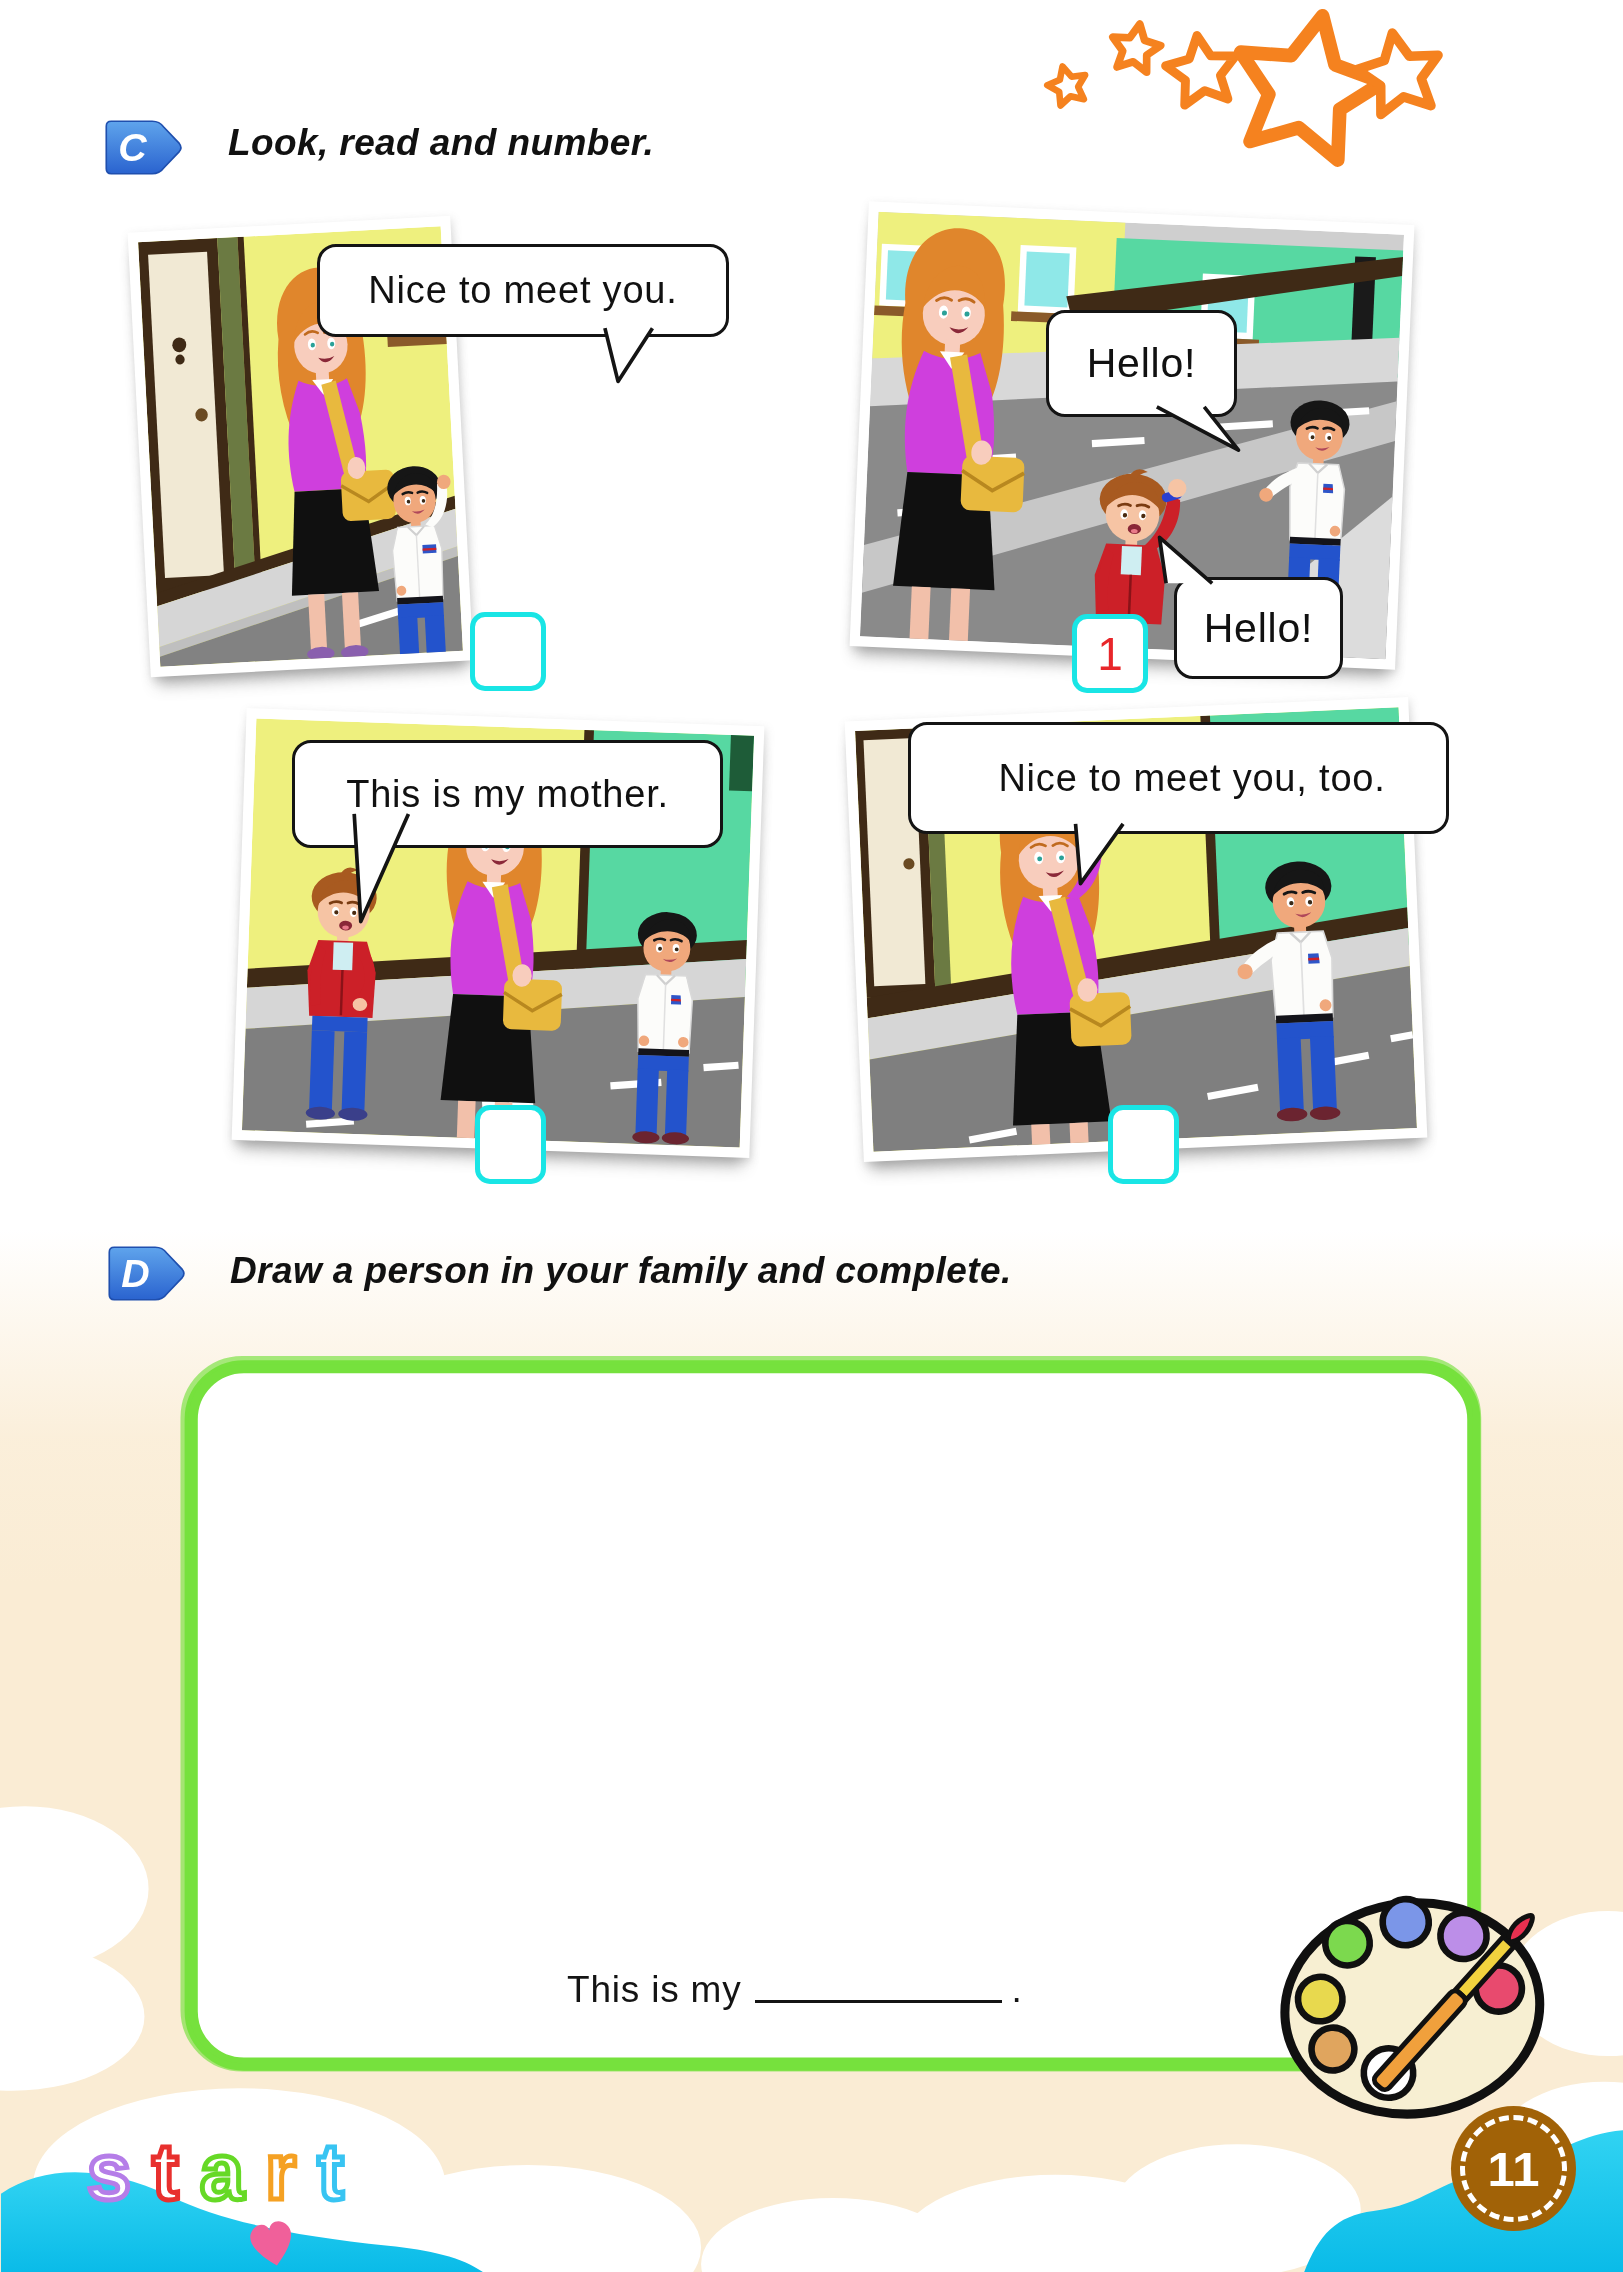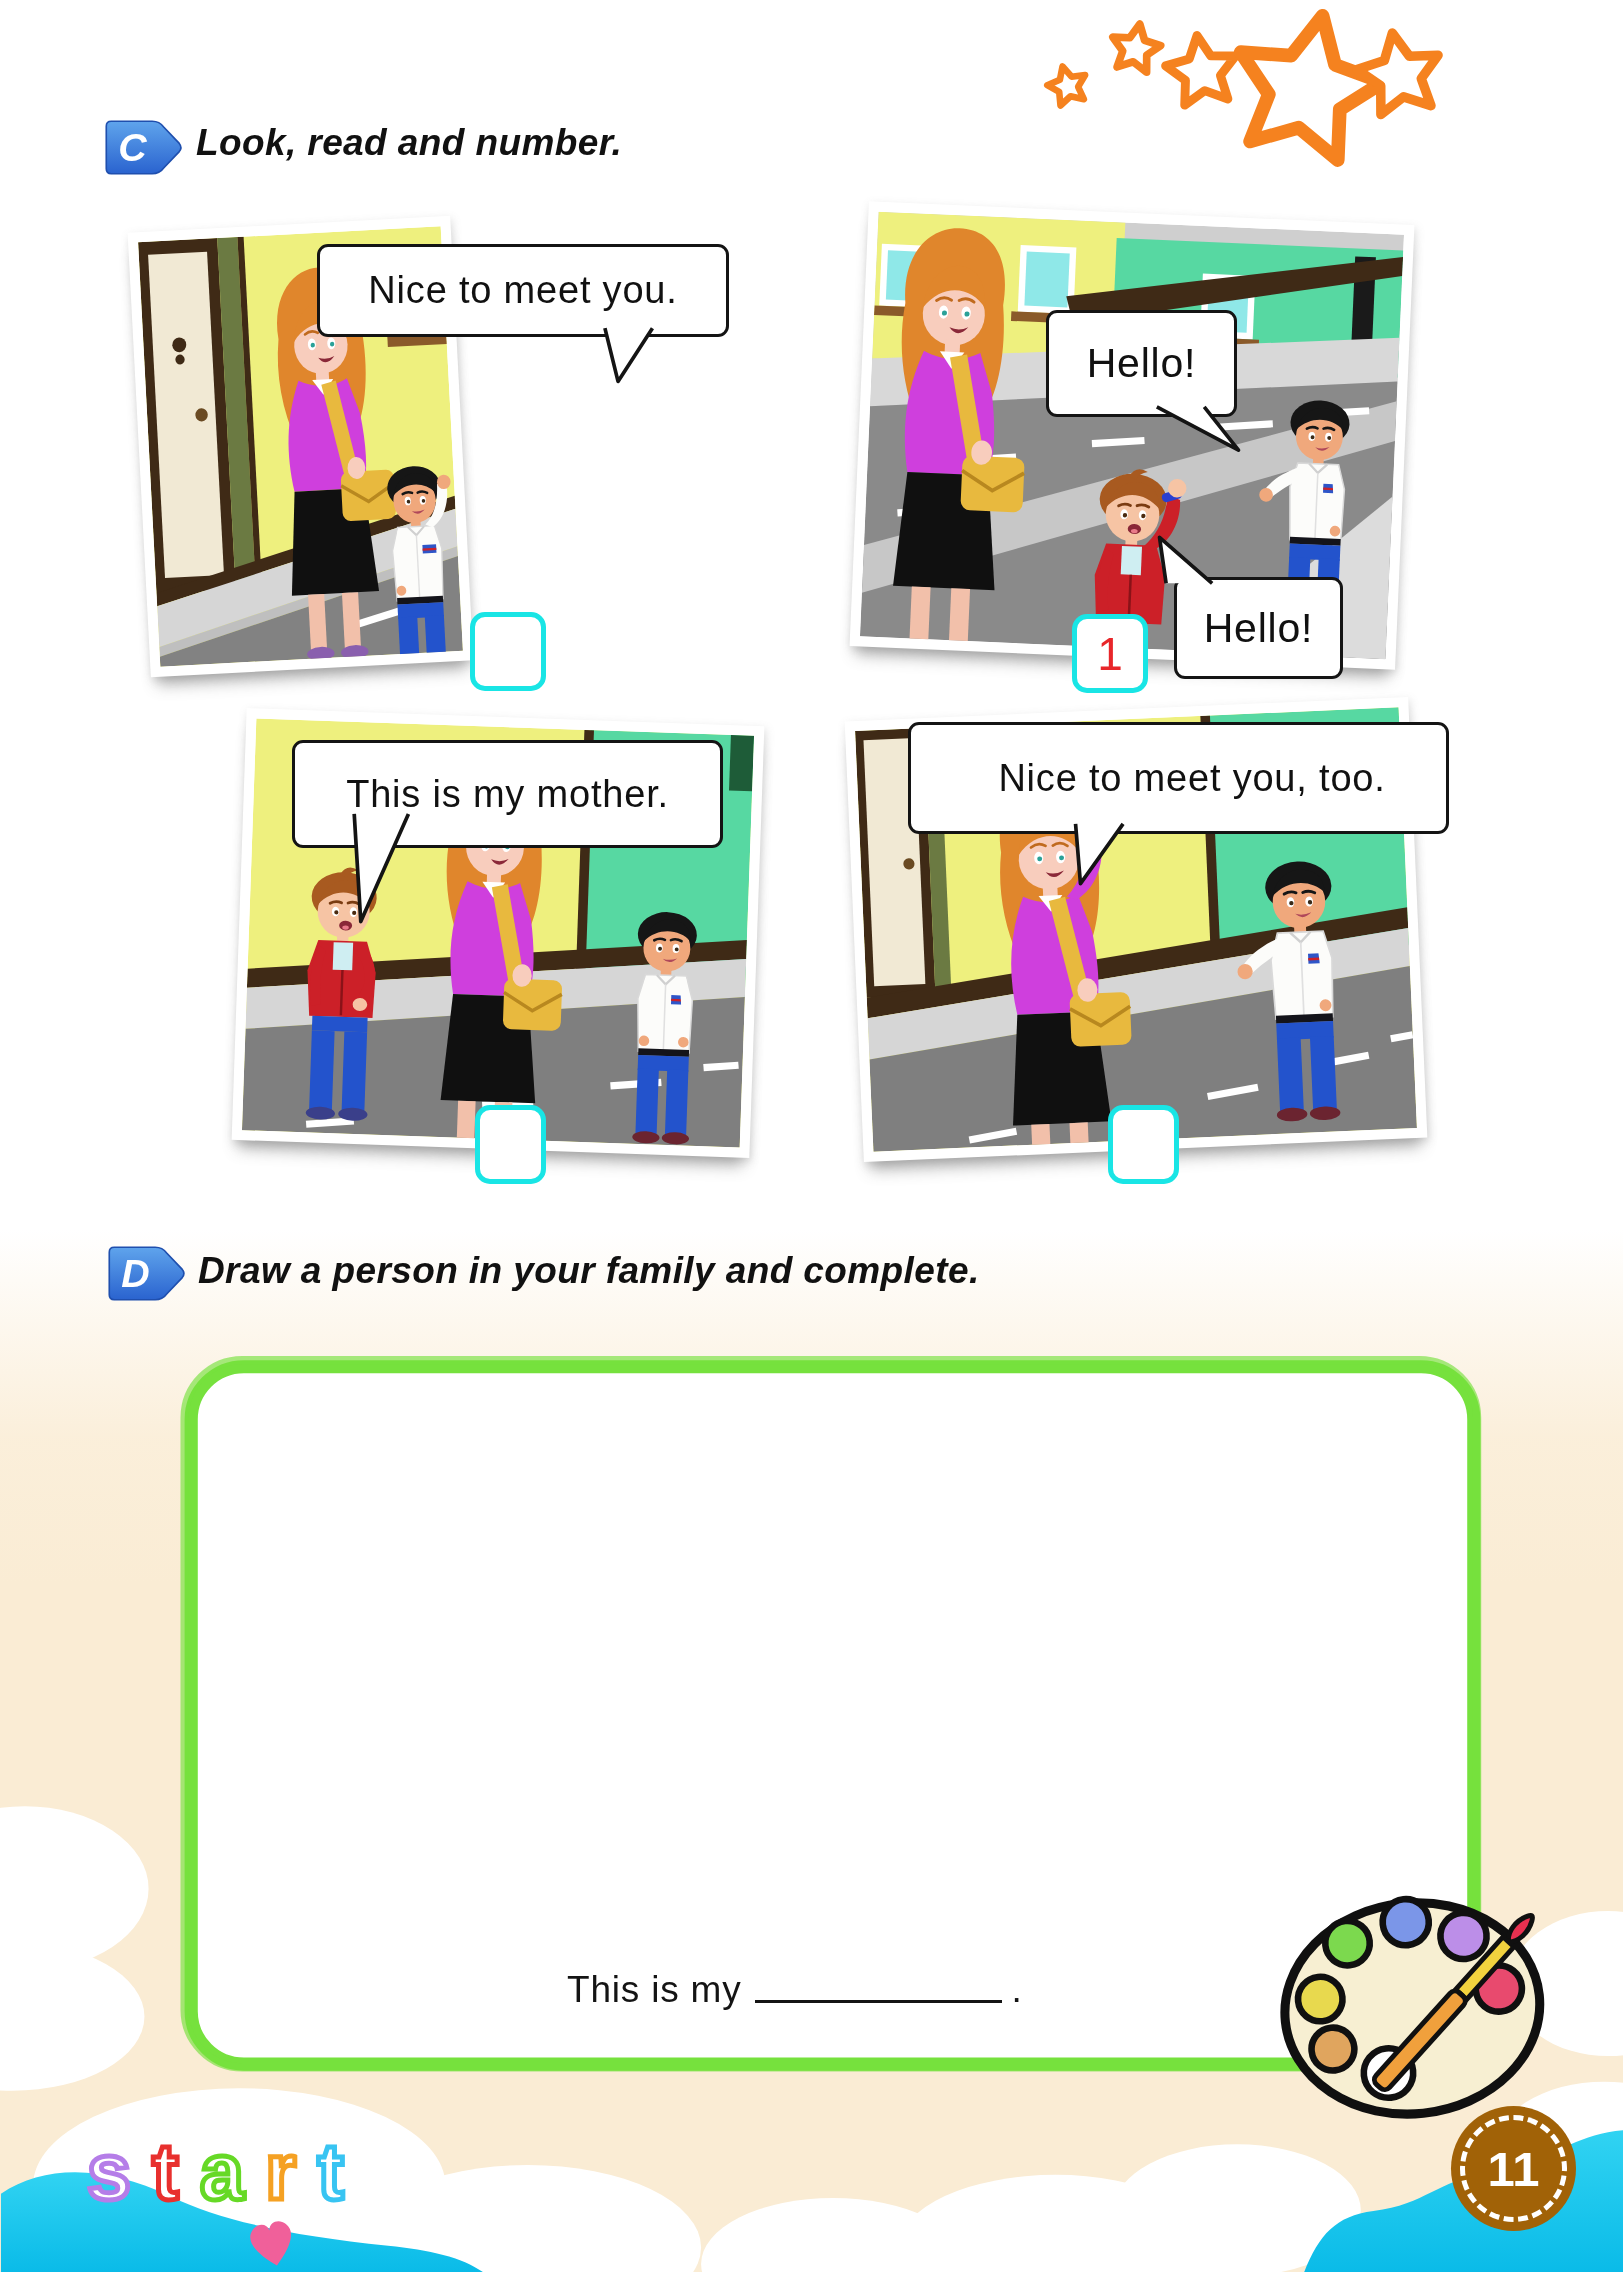--- a/index.html
+++ b/index.html
@@ -12,31 +12,31 @@
   #sand{
     left:0;top:1229px;width:1624px;height:1044px;z-index:1;
     background:linear-gradient(180deg, rgba(250,236,212,0) 0%, rgba(250,236,212,.85) 20%, #faecd4 34%, #faecd4 100%);
   }
   #clouds{left:0;top:1798px;z-index:2;}
   #waves{left:0;top:2099px;z-index:3;}
   
   .badge-svg{width:82px;height:61px;z-index:12;}
   .sec-title{
     z-index:12;font-size:37px;font-weight:bold;font-style:italic;color:#111;
-    letter-spacing:0.4px;white-space:nowrap;
+    letter-spacing:0.4px;white-space:nowrap;margin-left:32px;
   }
   
   .photo{
     background:#ffffff;padding:10px;z-index:10;
     box-shadow:0 15px 15px -6.6px rgba(90,90,90,.45), 1.6px 3.3px 8.2px rgba(120,120,120,.25);
   }
   .photo svg{display:block;width:100%;height:100%;}
   
   .bubble{
-    background:#fff;border:3.7px solid #141414;border-radius:11px;z-index:30;
+    background:#fff;border:3.7px solid #141414;border-radius:19px;z-index:30;
     display:flex;align-items:center;justify-content:center;
     font-size:38px;color:#111;letter-spacing:0.8px;white-space:nowrap;
   }
   .tail{z-index:31;overflow:visible;}
   
   .ansbox{
     background:#fff;border:5.8px solid #19e5e5;border-radius:15px;z-index:40;
     display:flex;align-items:center;justify-content:center;
     font-size:46px;color:#e8262a;
   }

